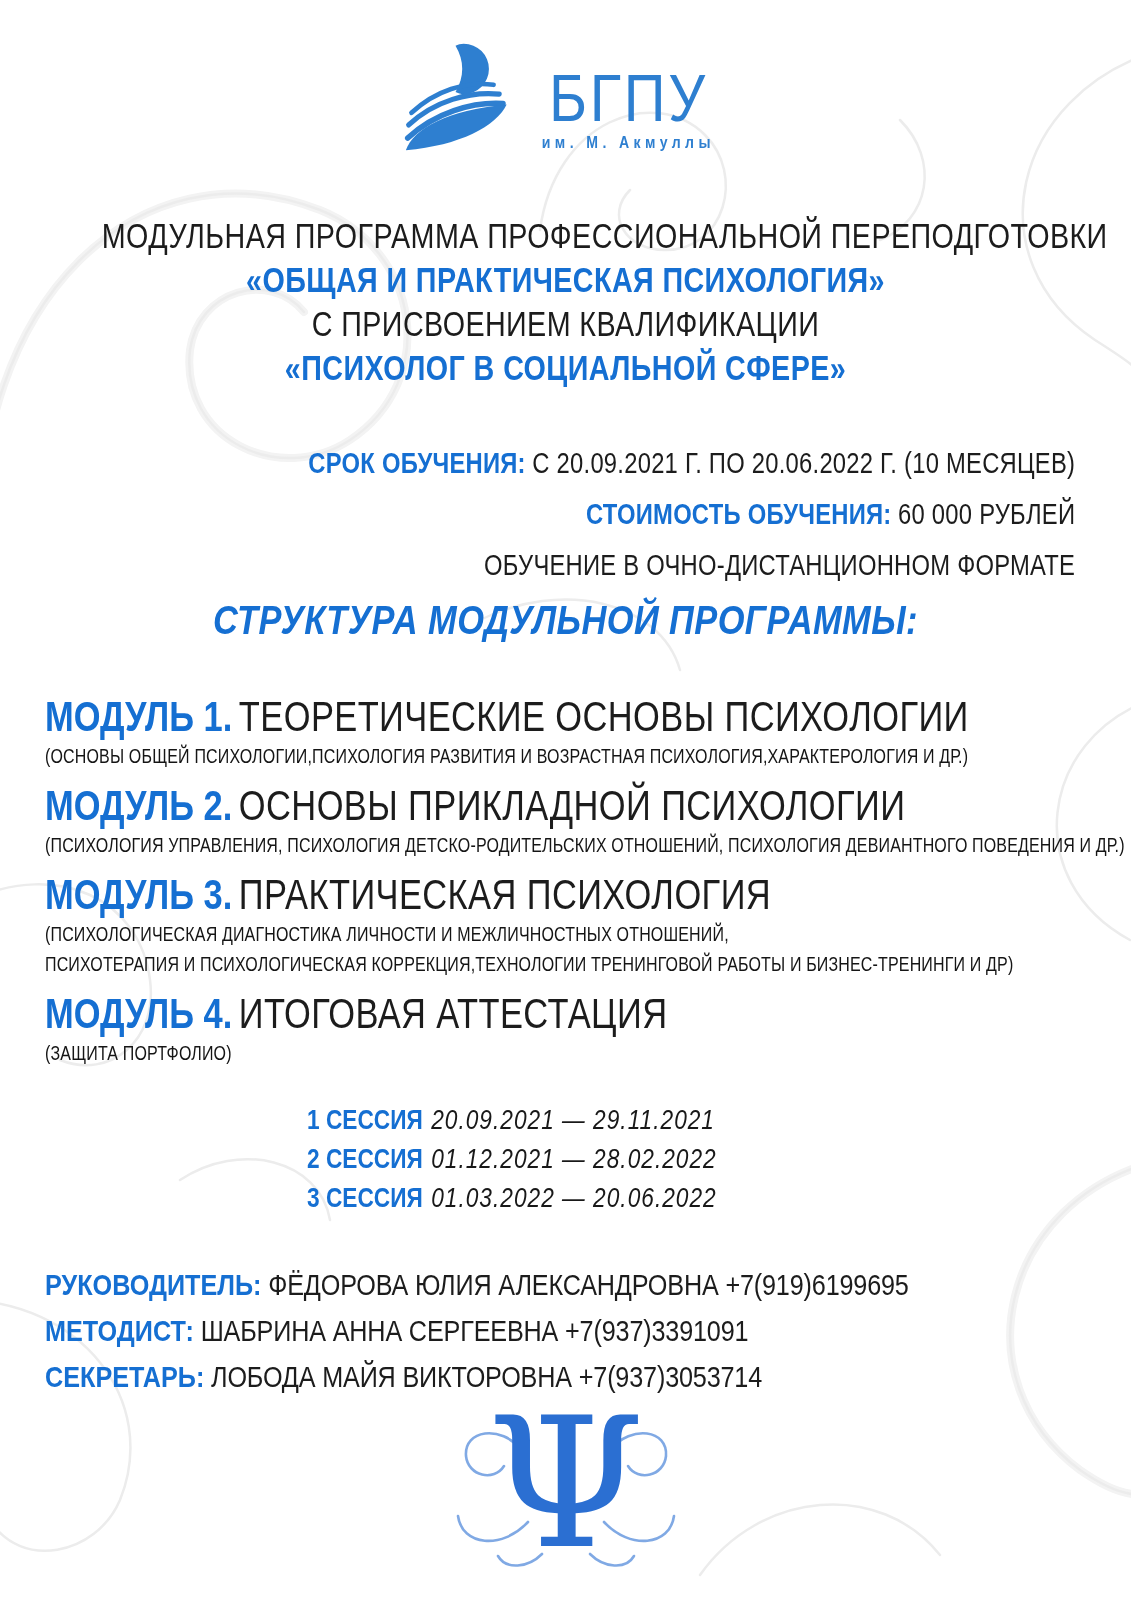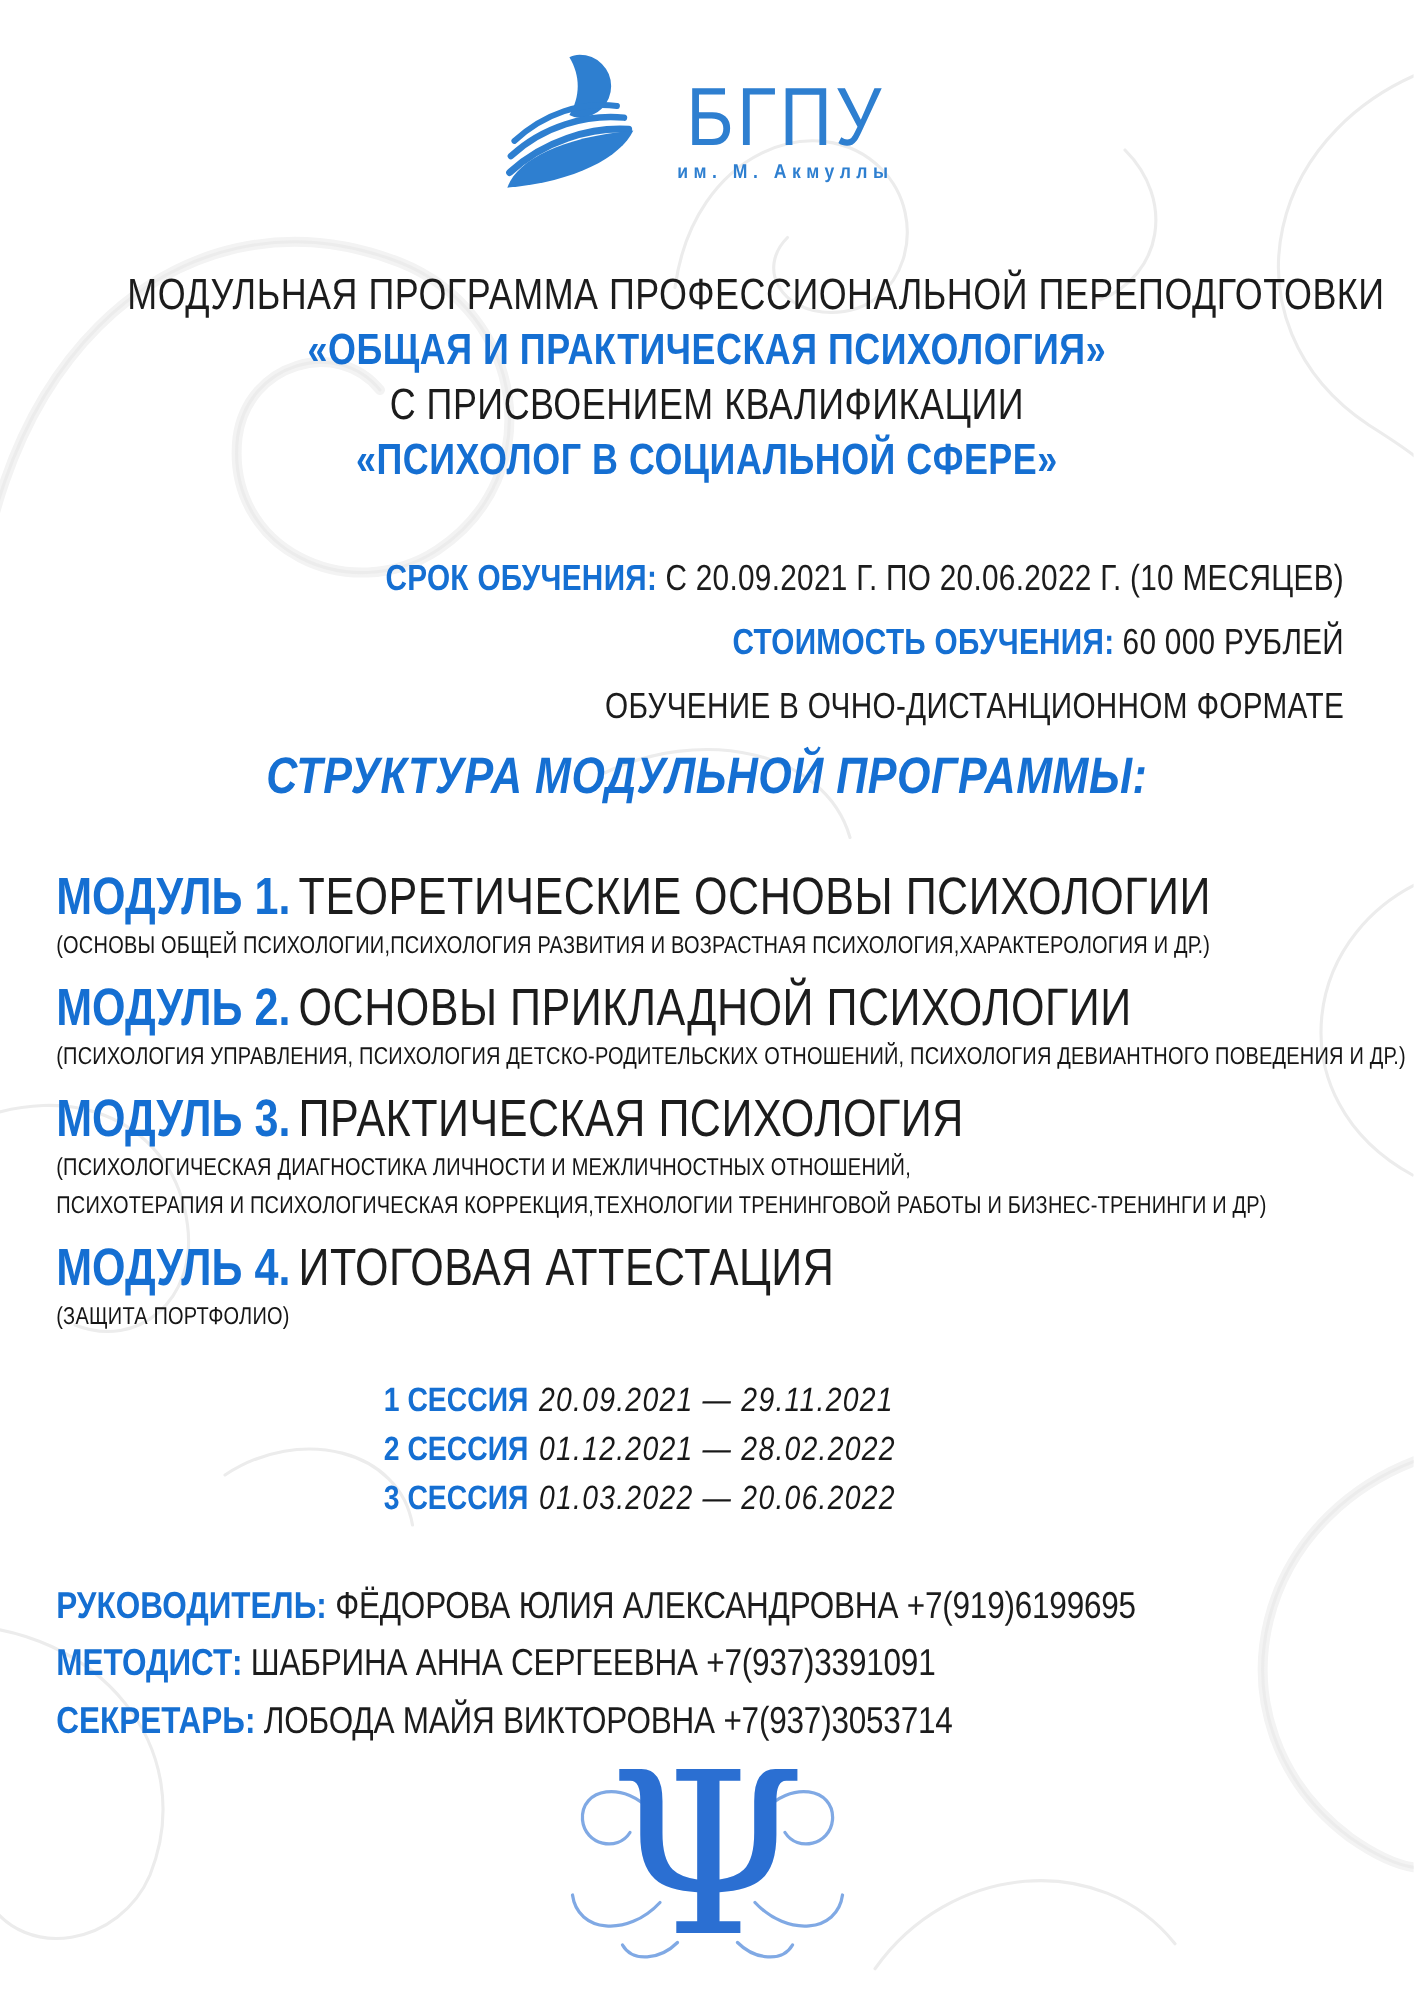--- a/index.html
+++ b/index.html
@@ -12,21 +12,21 @@
   }
 
   
   .bg-flourishes{ position:absolute; inset:0; width:100%; height:100%; }
   .flourish-thin{ fill:none; stroke:var(--flourish_gray,#ececec); stroke-width:2.5; stroke-linecap:round; }
   .flourish-soft{ fill:none; stroke:#f3f3f3; stroke-width:8; stroke-linecap:round; }
 
   
   .logo-row{
     position:absolute; top:40px; left:0; width:100%;
-    display:flex; justify-content:center; align-items:flex-start; gap:14px;
+    display:flex; justify-content:center; align-items:flex-end; gap:14px;
   }
   .logo-mark{ width:112px; height:112px; }
   .logo-mark .mark-fill{ fill:var(--logo_blue,#2e7fd0); }
   .logo-mark .mark-stroke{ fill:none; stroke:var(--logo_blue,#2e7fd0); stroke-linecap:round; }
   .logo-text{ transform:scaleX(.88); transform-origin:50% 0; text-align:center; padding-top:20px; }
   .logo-acronym{
     font-size:66px; line-height:66px; letter-spacing:3px;
     color:var(--logo_blue,#2e7fd0); font-weight:400;
   }
   .logo-sub{

